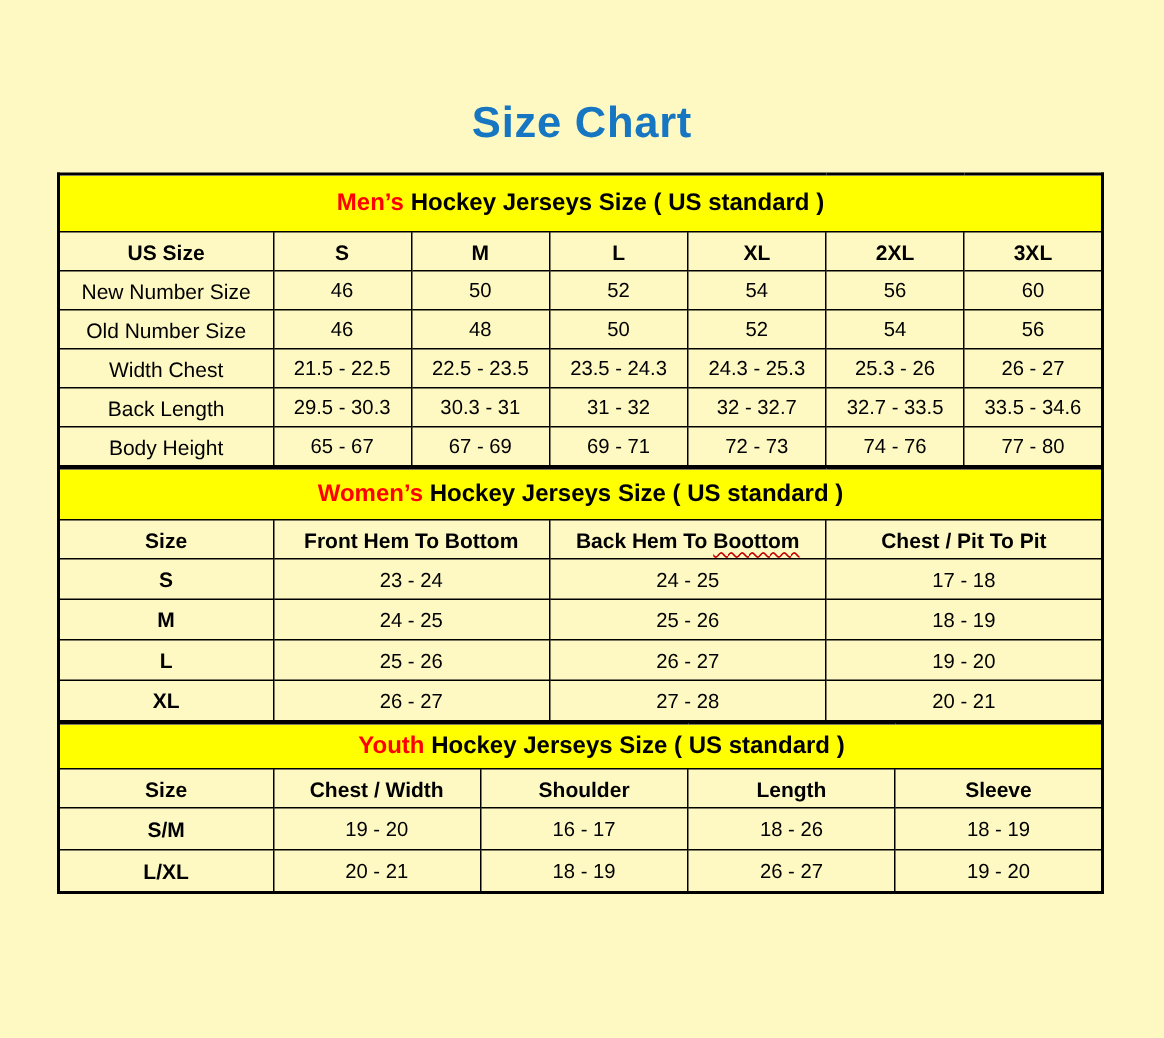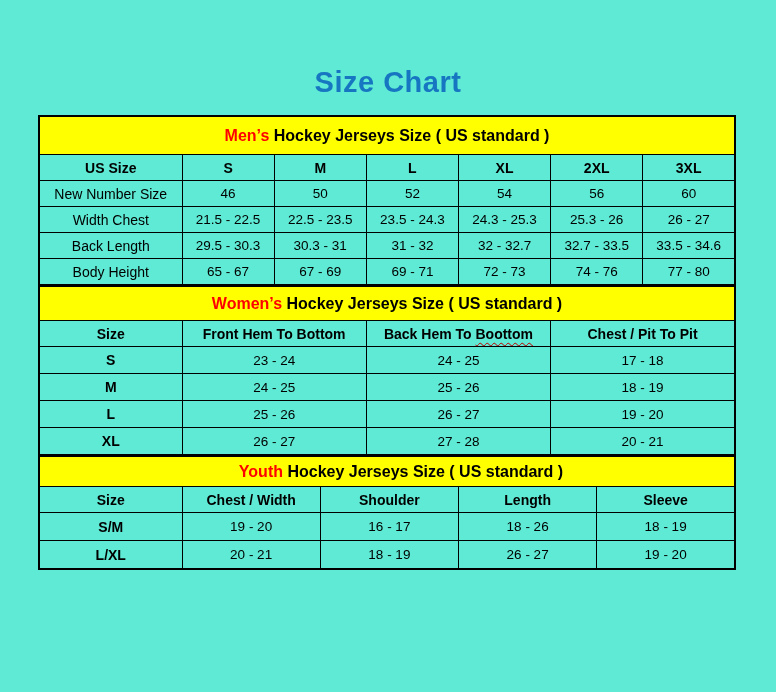--- a/index.html
+++ b/index.html
@@ -1,20 +1,20 @@
 <!DOCTYPE html>
 <html style="--title-blue: #1776C2; --accent-red: #FF0000; --band-yellow: #FFFF00;"><head>
 <meta charset="utf-8">
 <style>
   html, body { margin: 0; padding: 0; background: #ffffff; }
   .canvas {
     position: relative;
     width: 776px;
     height: 692px;
-    background: #5eead4;
+    background: #fef9c3;
     font-family: "Liberation Sans", sans-serif;
     color: #000000;
     overflow: hidden;
   }
   .title {
     position: absolute;
     top: 66px;
     left: 0;
     width: 100%;
     margin: 0;
@@ -111,20 +111,29 @@
           <tr>
             <th class="row-label">New Number Size</th>
             <td>46</td>
             <td>50</td>
             <td>52</td>
             <td>54</td>
             <td>56</td>
             <td>60</td>
           </tr>
           <tr>
+            <th class="row-label">Old Number Size</th>
+            <td>46</td>
+            <td>48</td>
+            <td>50</td>
+            <td>52</td>
+            <td>54</td>
+            <td>56</td>
+          </tr>
+          <tr>
             <th class="row-label">Width Chest</th>
             <td>21.5 - 22.5</td>
             <td>22.5 - 23.5</td>
             <td>23.5 - 24.3</td>
             <td>24.3 - 25.3</td>
             <td>25.3 - 26</td>
             <td>26 - 27</td>
           </tr>
           <tr>
             <th class="row-label">Back Length</th>

